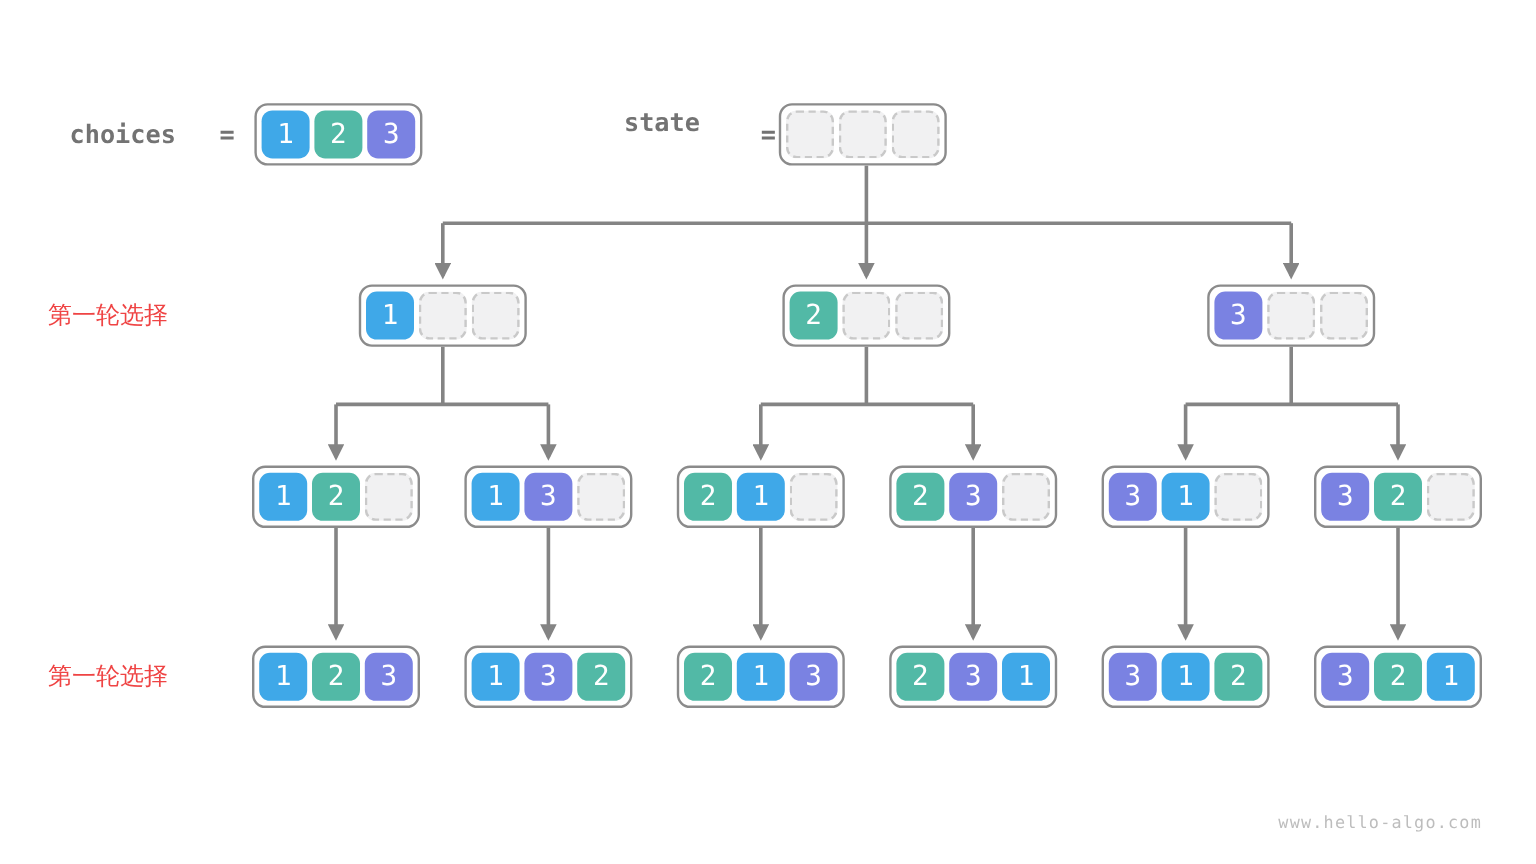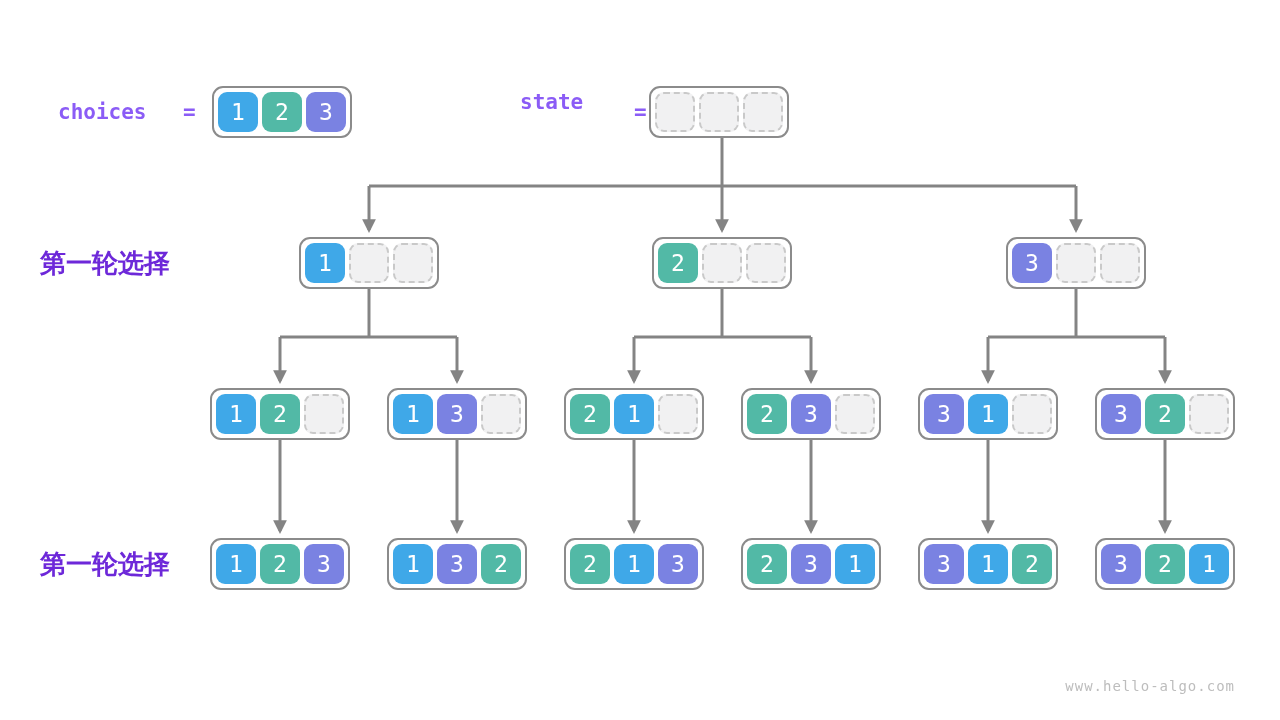--- a/index.html
+++ b/index.html
@@ -4,25 +4,25 @@
 <style>
   html, body { margin: 0; padding: 0; background: #ffffff; }
   #canvas {
     position: relative; width: 1280px; height: 720px; background: #ffffff;
     overflow: hidden; font-family: "Liberation Sans", "DejaVu Sans", sans-serif;
   }
   #connectors { position: absolute; left: 0; top: 0; }
   .code-label {
     position: absolute; height: 52px; line-height: 52px;
     font-family: "DejaVu Sans Mono", "Liberation Mono", monospace;
-    font-weight: bold; font-size: 21px; color: #8b5cf6; white-space: nowrap;
+    font-weight: bold; font-size: 21px; color: #737373; white-space: nowrap;
   }
   .row-label {
     position: absolute; height: 52px; line-height: 52px;
-    font-size: 26px; color: #6d28d9; font-weight: 700; white-space: nowrap;
+    font-size: 20px; color: #ef4444; font-weight: 400; white-space: nowrap;
   }
   .node {
     position: absolute; display: flex; gap: 4px; padding: 4px;
     background: #ffffff; border: 2px solid #8b8b8b; border-radius: 11px;
     box-sizing: content-box;
   }
   .node.centered { transform: translateX(-50%); }
   .cell {
     width: 40px; height: 40px; border-radius: 9px;
     display: flex; align-items: center; justify-content: center;

